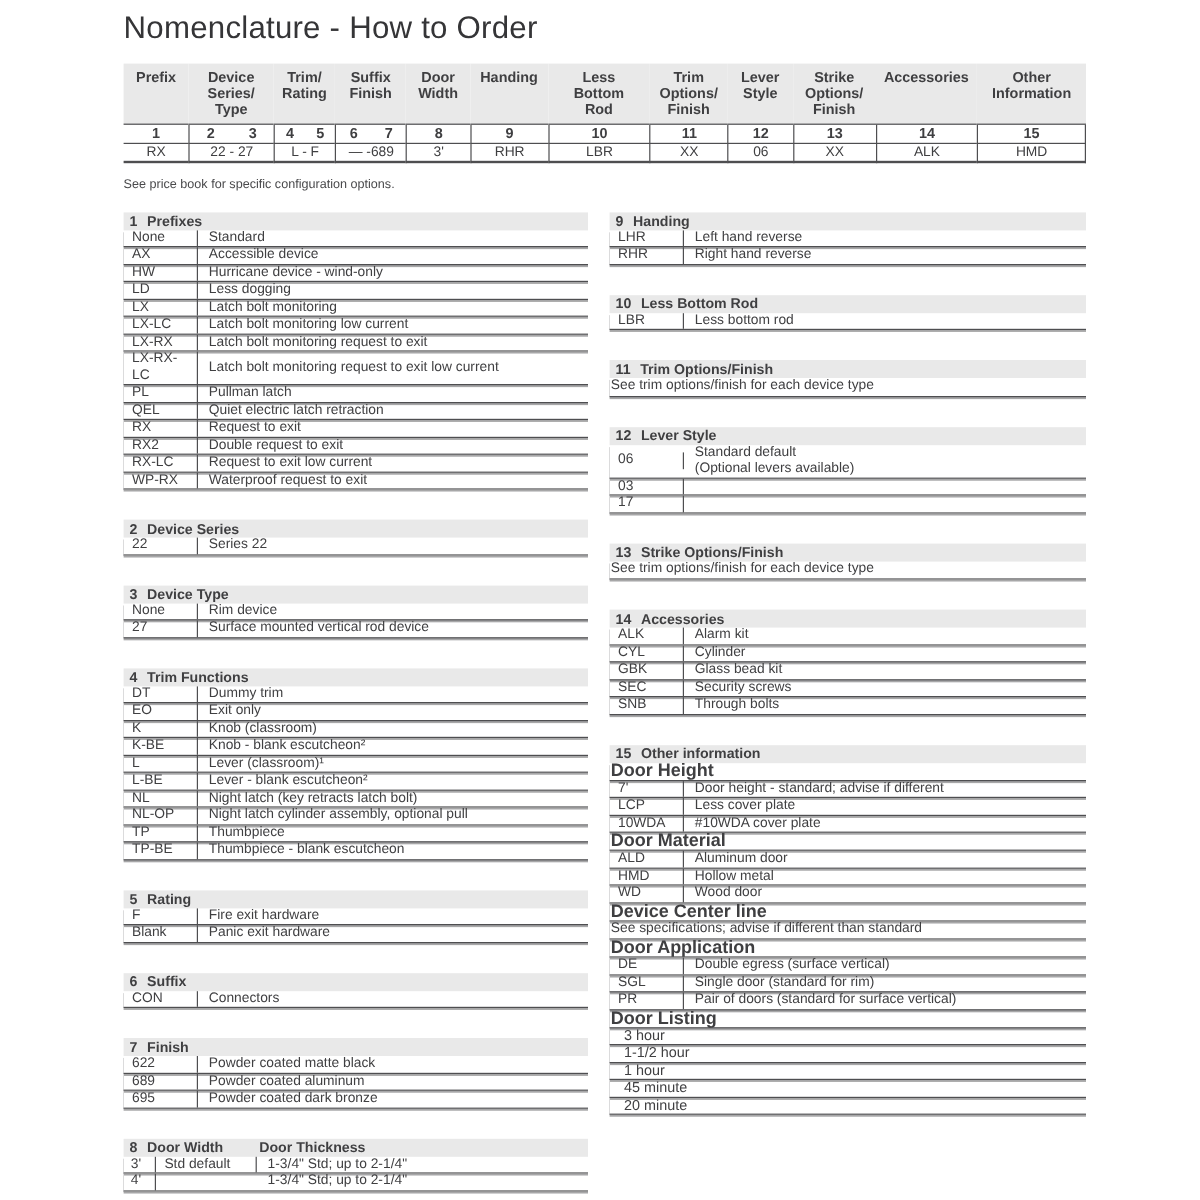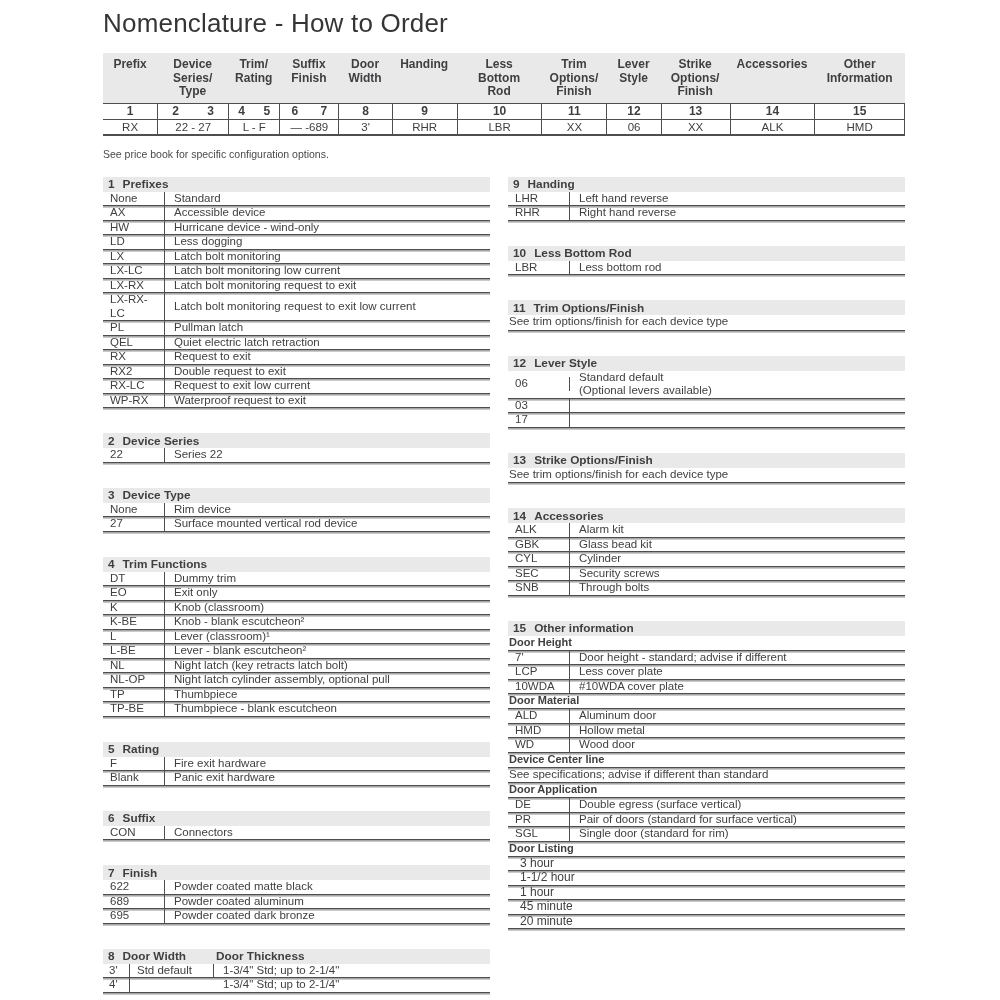--- a/index.html
+++ b/index.html
@@ -29,21 +29,21 @@
   .sec{margin-bottom:25px;}
   .sec-band{background:var(--band);font-weight:bold;font-size:11.8px;line-height:12px;
     padding:1.5px 4px 1.5px 5px;display:flex;align-items:center;}
   .sec-num{margin-right:8px;}
   .dline{border-bottom:1px solid var(--border);box-shadow:0 1.6px 0 rgba(80,80,82,.5);}
   .srow{display:flex;align-items:center;}
   .scode{width:62px;flex:none;font-size:11.5px;line-height:13.5px;padding:0 3px 0 7px;
     border-right:1.4px solid var(--border);}
   .sdesc{flex:1;font-size:11.5px;line-height:13.5px;padding:0 3px 0 9px;white-space:pre-line;}
   .snote{font-size:11.5px;line-height:13.5px;padding:0 2px 1px 1px;}
-  .subhead{font-weight:bold;font-size:11px;line-height:13.5px;padding:0 2px 0.5px 1px;}
+  .subhead{font-weight:bold;font-size:15px;line-height:13.5px;padding:0 2px 0.5px 1px;}
   .splain{font-size:12px;line-height:13.5px;padding:0 3px 0 12px;}
   
   .b8a{display:inline-flex;width:108px;}
   .w8code{width:27px;flex:none;font-size:11.5px;line-height:13.5px;padding:0 2px 0 6px;
     border-right:1.4px solid var(--border);text-align:left;}
   .w8mid{width:84px;flex:none;font-size:11.5px;line-height:13.5px;padding:0 3px 0 7px;
     border-right:1.4px solid var(--border);}
 </style>
 </head>
 <body>
@@ -411,26 +411,26 @@
           <section class="sec">
             <div class="sec-band">
               <span class="sec-num">14</span>
               <span class="sec-title">Accessories</span>
             </div>
             <div class="srow dline">
               <div class="scode">ALK</div>
               <div class="sdesc">Alarm kit</div>
             </div>
             <div class="srow dline">
+              <div class="scode">CYL</div>
+              <div class="sdesc">Cylinder</div>
+            </div>
+            <div class="srow dline">
               <div class="scode">GBK</div>
               <div class="sdesc">Glass bead kit</div>
-            </div>
-            <div class="srow dline">
-              <div class="scode">CYL</div>
-              <div class="sdesc">Cylinder</div>
             </div>
             <div class="srow dline">
               <div class="scode">SEC</div>
               <div class="sdesc">Security screws</div>
             </div>
             <div class="srow dline">
               <div class="scode">SNB</div>
               <div class="sdesc">Through bolts</div>
             </div>
           </section>
@@ -466,26 +466,26 @@
               <div class="sdesc">Wood door</div>
             </div>
             <div class="subhead dline">Device Center line</div>
             <div class="snote dline">See specifications; advise if different than standard</div>
             <div class="subhead dline">Door Application</div>
             <div class="srow dline">
               <div class="scode">DE</div>
               <div class="sdesc">Double egress (surface vertical)</div>
             </div>
             <div class="srow dline">
+              <div class="scode">SGL</div>
+              <div class="sdesc">Single door (standard for rim)</div>
+            </div>
+            <div class="srow dline">
               <div class="scode">PR</div>
               <div class="sdesc">Pair of doors (standard for surface vertical)</div>
-            </div>
-            <div class="srow dline">
-              <div class="scode">SGL</div>
-              <div class="sdesc">Single door (standard for rim)</div>
             </div>
             <div class="subhead dline">Door Listing</div>
             <div class="splain dline">3 hour</div>
             <div class="splain dline">1-1/2 hour</div>
             <div class="splain dline">1 hour</div>
             <div class="splain dline">45 minute</div>
             <div class="splain dline">20 minute</div>
           </section>
         </div>
     </div>

